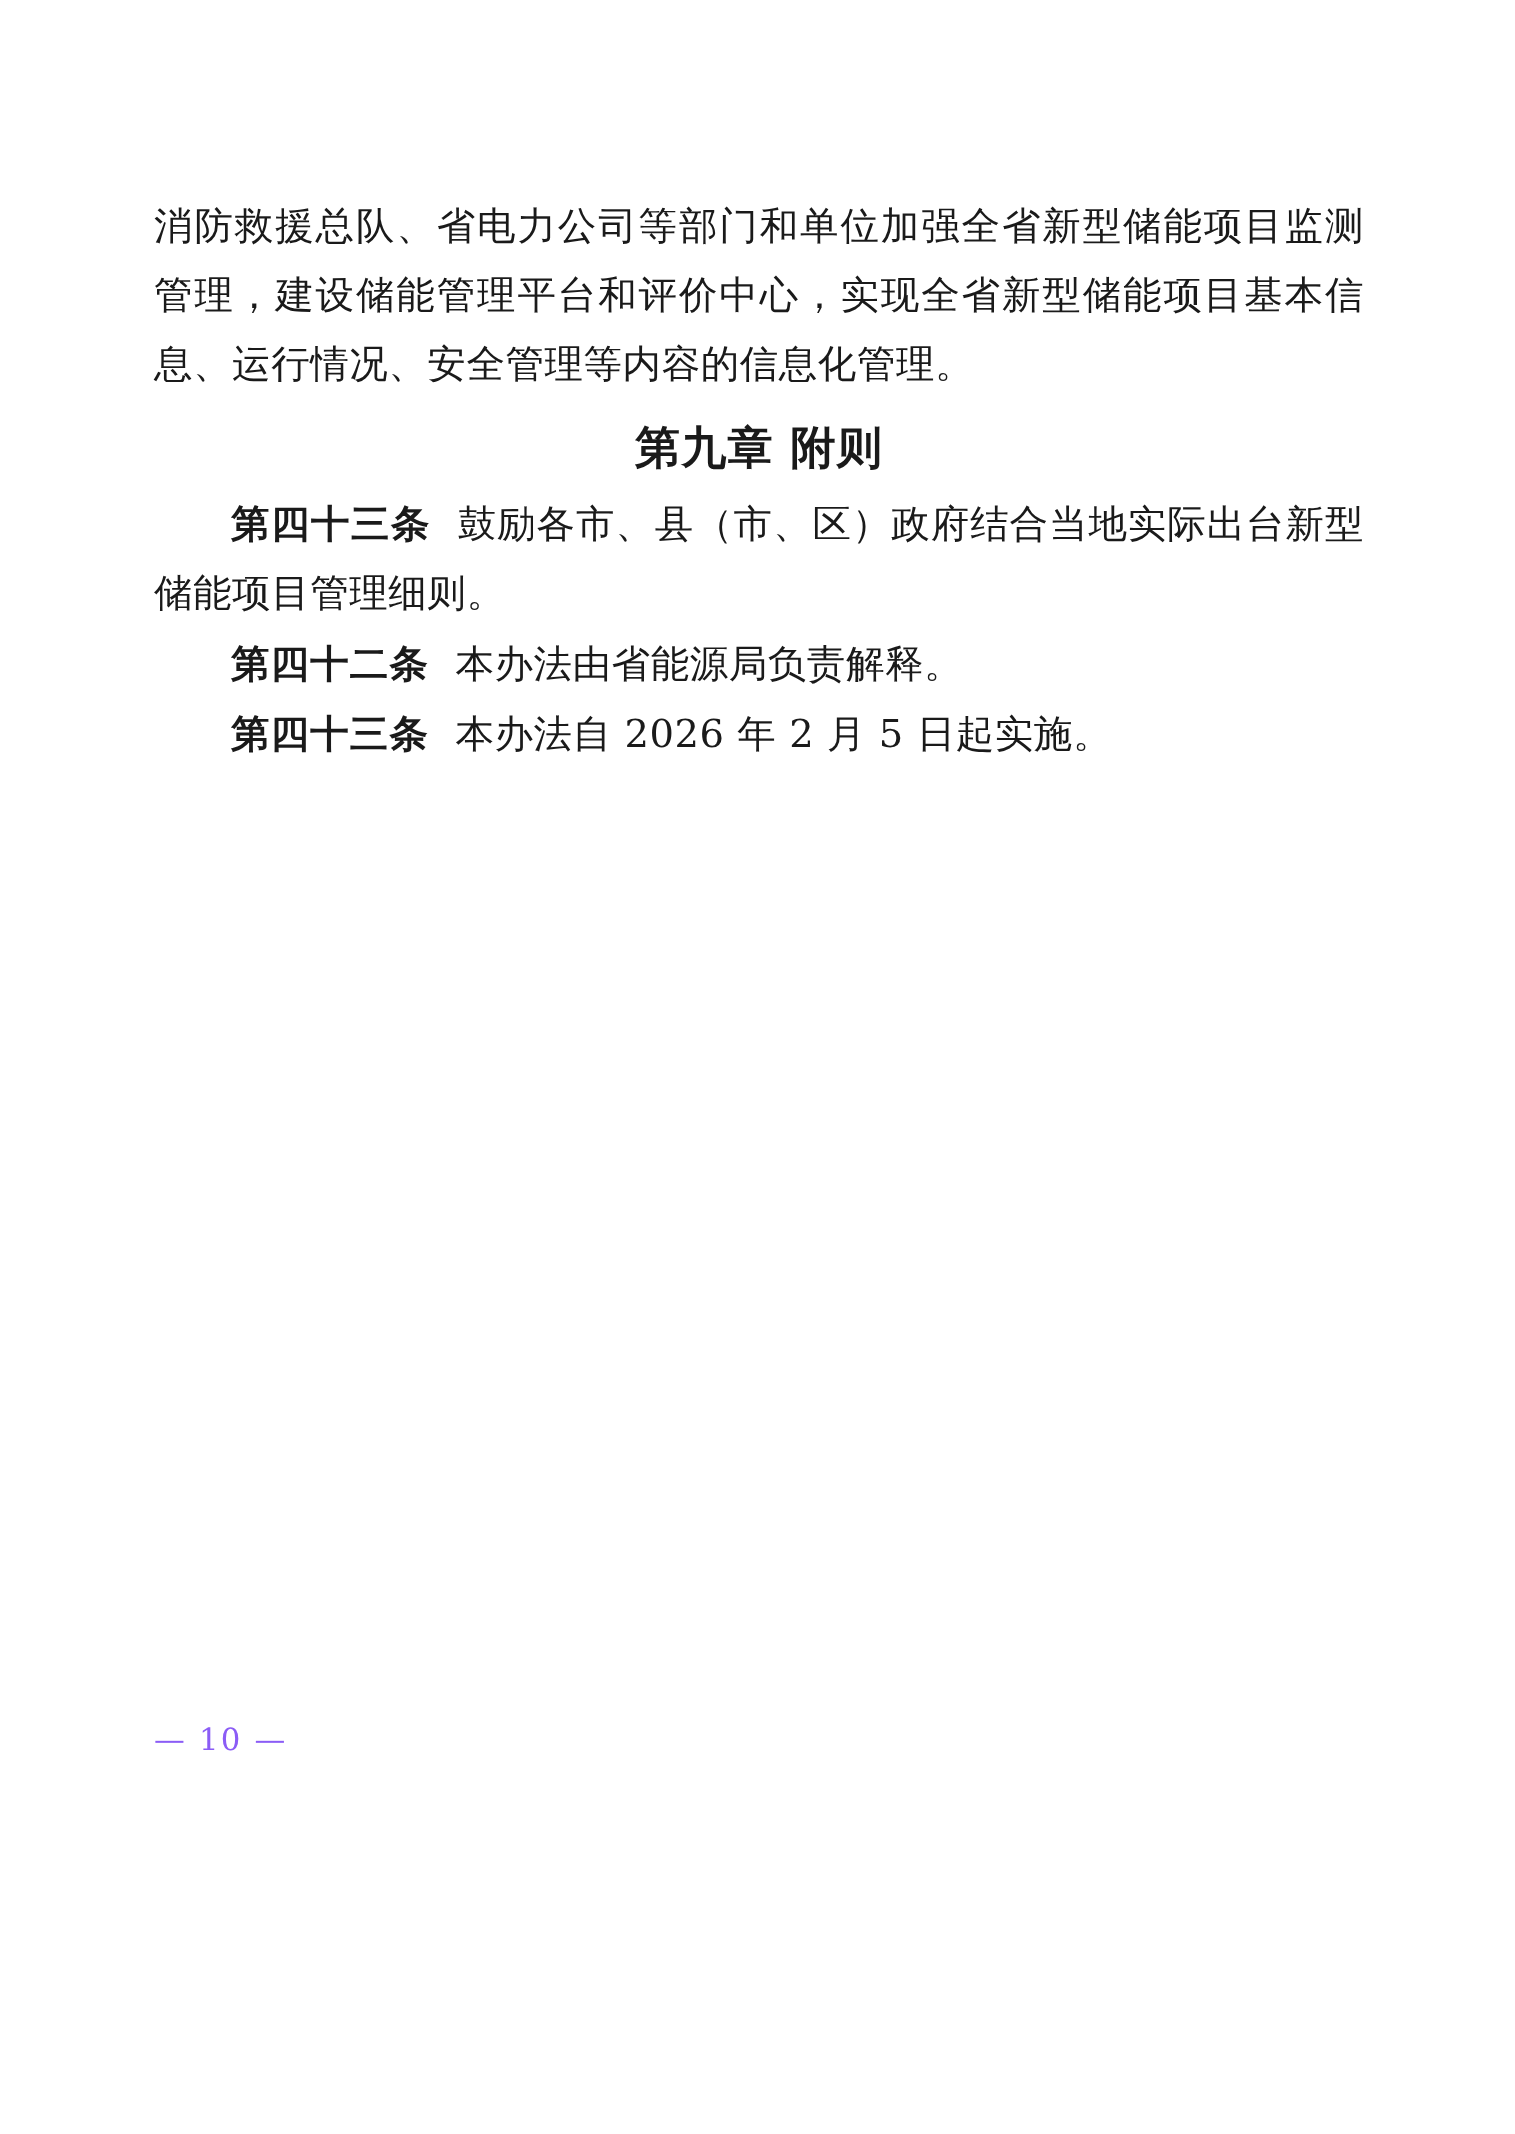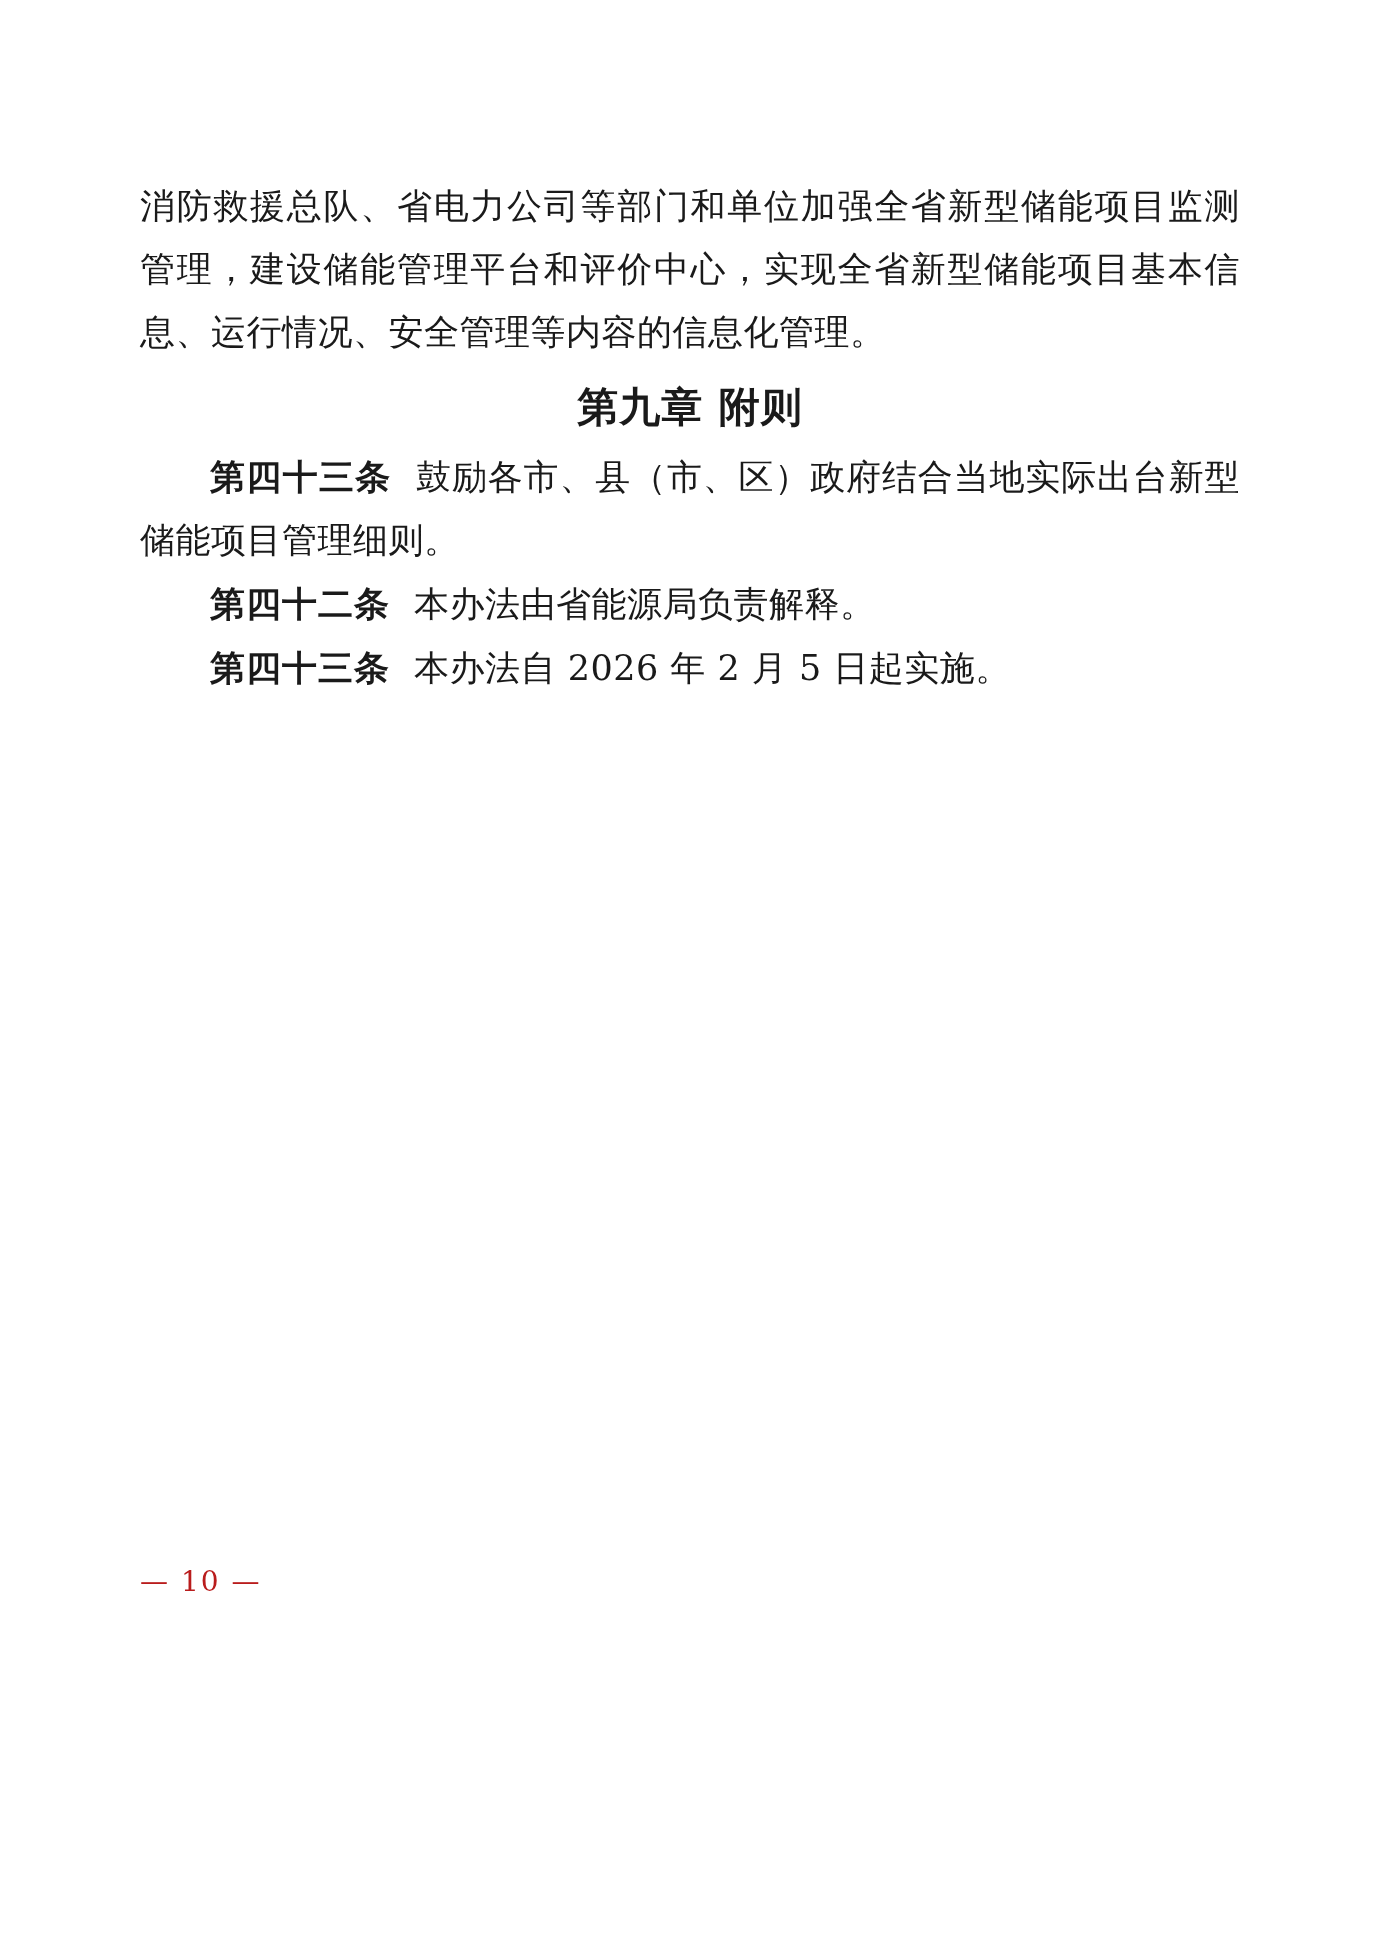--- a/index.html
+++ b/index.html
@@ -48,21 +48,21 @@
   }
   .gap {
     display: inline-block;
     width: 24px;
   }
   .footer {
     position: absolute;
     left: 140px;
     bottom: 118px;
     font-size: 28px;
-    color: #b91c1c;
+    color: #8b5cf6;
     letter-spacing: 2px;
   }
 </style>
 </head>
 <body>
 
 <div class="page">
   <div class="content">
 
     <p class="para">消防救援总队、省电力公司等部门和单位加强全省新型储能项目监测管理，建设储能管理平台和评价中心，实现全省新型储能项目基本信息、运行情况、安全管理等内容的信息化管理。</p>

